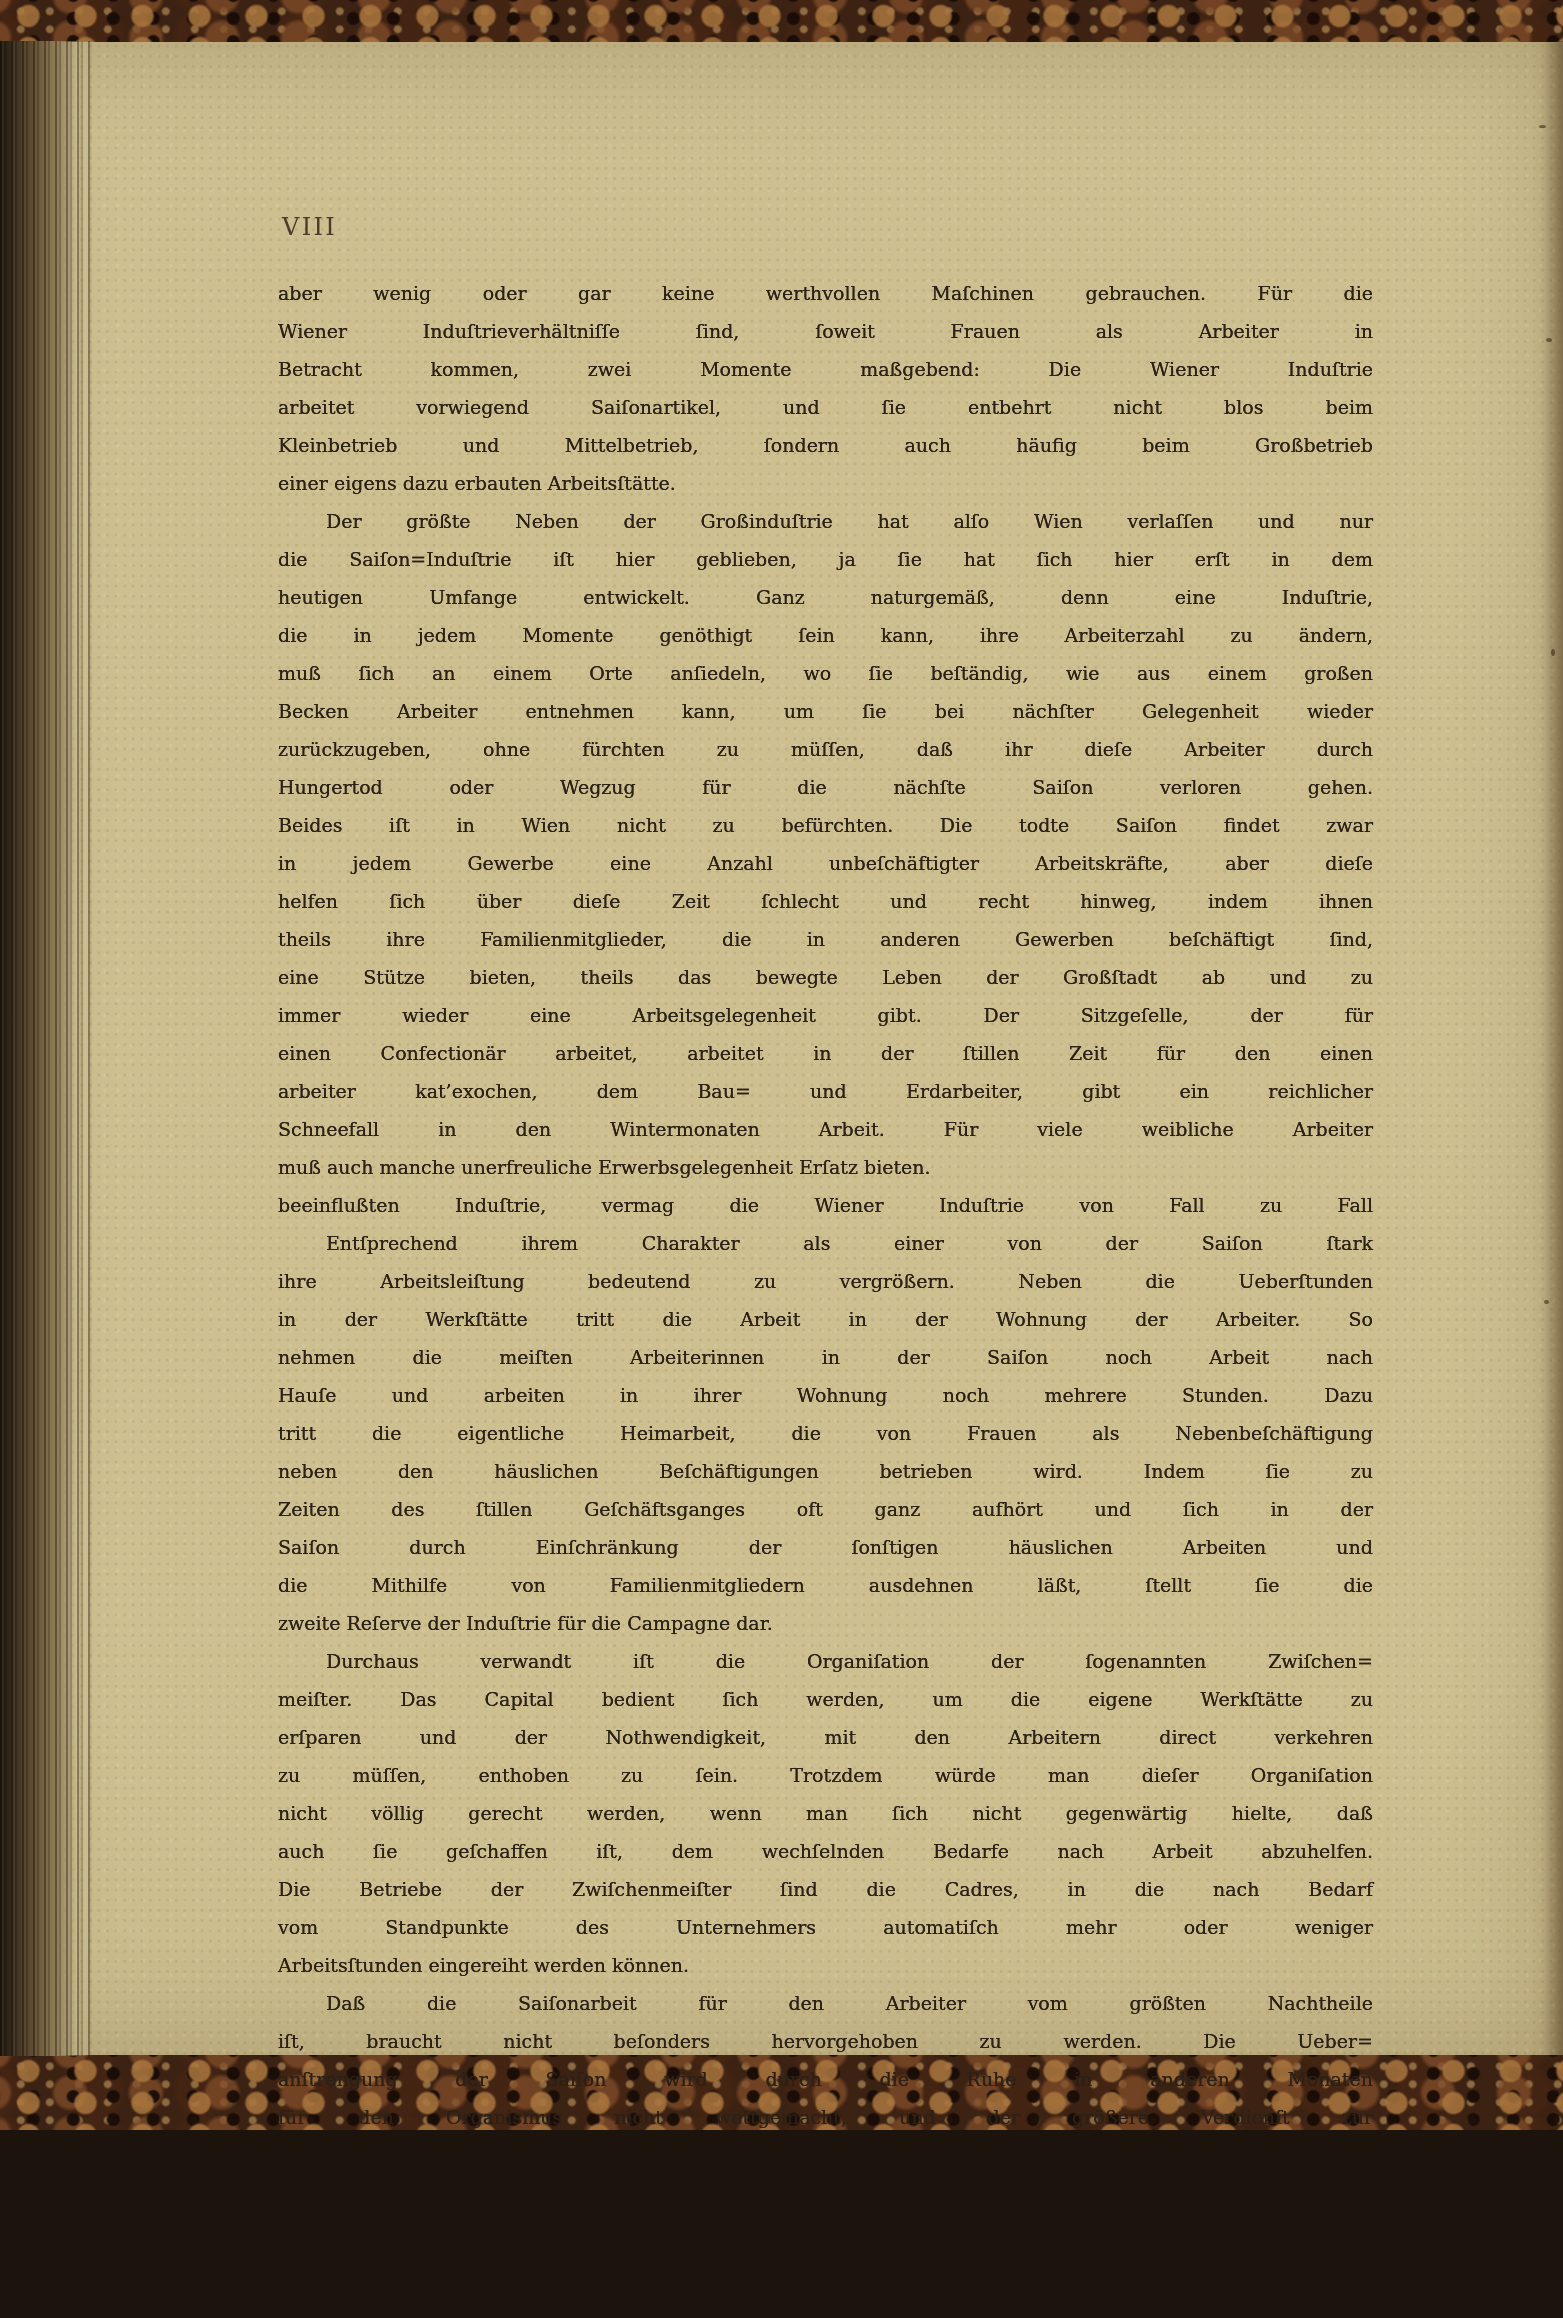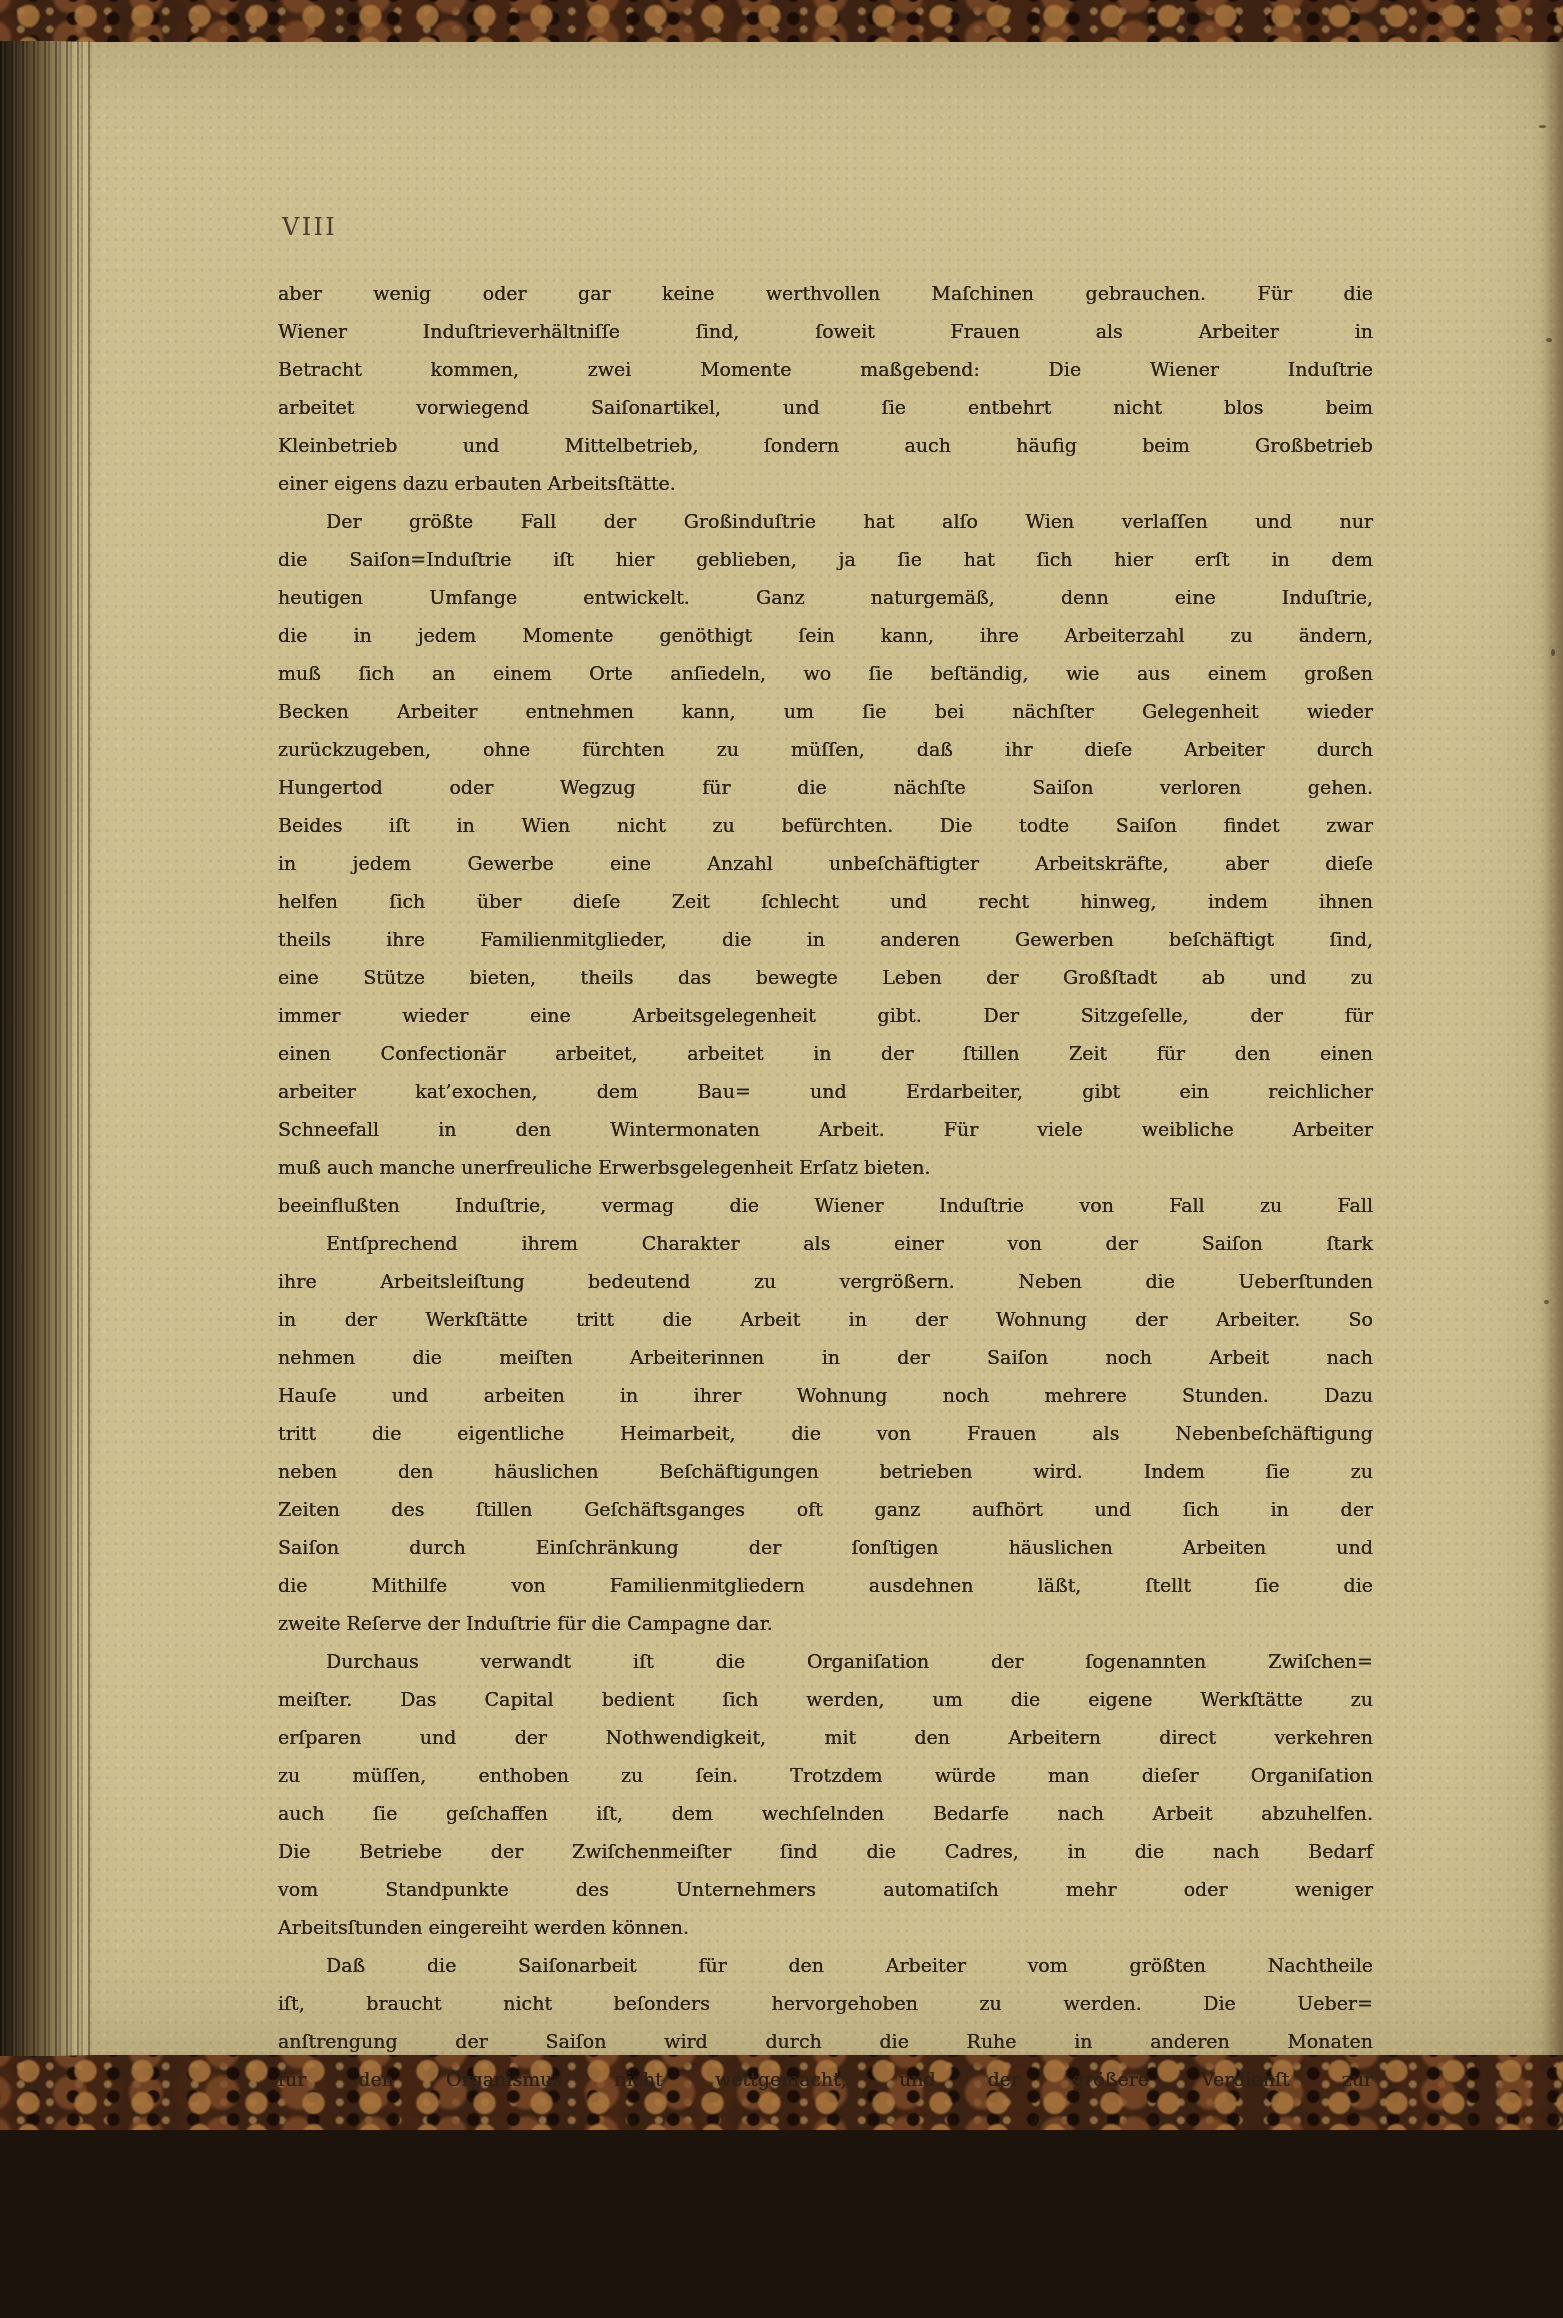--- a/index.html
+++ b/index.html
@@ -143,21 +143,21 @@
   <div class="text-body">
       <div>
         <div class="line">aber wenig oder gar keine werthvollen Maſchinen gebrauchen. Für die</div>
         <div class="line">Wiener Induſtrieverhältniſſe ſind, ſoweit Frauen als Arbeiter in</div>
         <div class="line">Betracht kommen, zwei Momente maßgebend: Die Wiener Induſtrie</div>
         <div class="line">arbeitet vorwiegend Saiſonartikel, und ſie entbehrt nicht blos beim</div>
         <div class="line">Kleinbetrieb und Mittelbetrieb, ſondern auch häufig beim Großbetrieb</div>
         <div class="line last">einer eigens dazu erbauten Arbeitsſtätte.</div>
       </div>
       <div>
-        <div class="line indent">Der größte Fall der Großinduſtrie hat alſo Wien verlaſſen und nur</div>
+        <div class="line indent">Der größte Neben der Großinduſtrie hat alſo Wien verlaſſen und nur</div>
         <div class="line">die Saiſon=Induſtrie iſt hier geblieben, ja ſie hat ſich hier erſt in dem</div>
         <div class="line">heutigen Umfange entwickelt. Ganz naturgemäß, denn eine Induſtrie,</div>
         <div class="line">die in jedem Momente genöthigt ſein kann, ihre Arbeiterzahl zu ändern,</div>
         <div class="line">muß ſich an einem Orte anſiedeln, wo ſie beſtändig, wie aus einem großen</div>
         <div class="line">Becken Arbeiter entnehmen kann, um ſie bei nächſter Gelegenheit wieder</div>
         <div class="line">zurückzugeben, ohne fürchten zu müſſen, daß ihr dieſe Arbeiter durch</div>
         <div class="line">Hungertod oder Wegzug für die nächſte Saiſon verloren gehen.</div>
         <div class="line">Beides iſt in Wien nicht zu befürchten. Die todte Saiſon findet zwar</div>
         <div class="line">in jedem Gewerbe eine Anzahl unbeſchäftigter Arbeitskräfte, aber dieſe</div>
         <div class="line">helfen ſich über dieſe Zeit ſchlecht und recht hinweg, indem ihnen</div>
@@ -181,20 +181,21 @@
         <div class="line">Zeiten des ſtillen Geſchäftsganges oft ganz aufhört und ſich in der</div>
         <div class="line">Saiſon durch Einſchränkung der ſonſtigen häuslichen Arbeiten und</div>
         <div class="line">die Mithilfe von Familienmitgliedern ausdehnen läßt, ſtellt ſie die</div>
         <div class="line last">zweite Reſerve der Induſtrie für die Campagne dar.</div>
       </div>
       <div>
         <div class="line indent">Durchaus verwandt iſt die Organiſation der ſogenannten Zwiſchen=</div>
         <div class="line">meiſter. Das Capital bedient ſich werden, um die eigene Werkſtätte zu</div>
         <div class="line">erſparen und der Nothwendigkeit, mit den Arbeitern direct verkehren</div>
         <div class="line">zu müſſen, enthoben zu ſein. Trotzdem würde man dieſer Organiſation</div>
+        <div class="line">nicht völlig gerecht werden, wenn man ſich nicht gegenwärtig hielte, daß</div>
         <div class="line">auch ſie geſchaffen iſt, dem wechſelnden Bedarfe nach Arbeit abzuhelfen.</div>
         <div class="line">Die Betriebe der Zwiſchenmeiſter ſind die Cadres, in die nach Bedarf</div>
         <div class="line">vom Standpunkte des Unternehmers automatiſch mehr oder weniger</div>
         <div class="line last">Arbeitsſtunden eingereiht werden können.</div>
       </div>
       <div>
         <div class="line indent">Daß die Saiſonarbeit für den Arbeiter vom größten Nachtheile</div>
         <div class="line">iſt, braucht nicht beſonders hervorgehoben zu werden. Die Ueber=</div>
         <div class="line">anſtrengung der Saiſon wird durch die Ruhe in anderen Monaten</div>
         <div class="line">für den Organismus nicht wettgemacht, und der größere Verdienſt zur</div>

